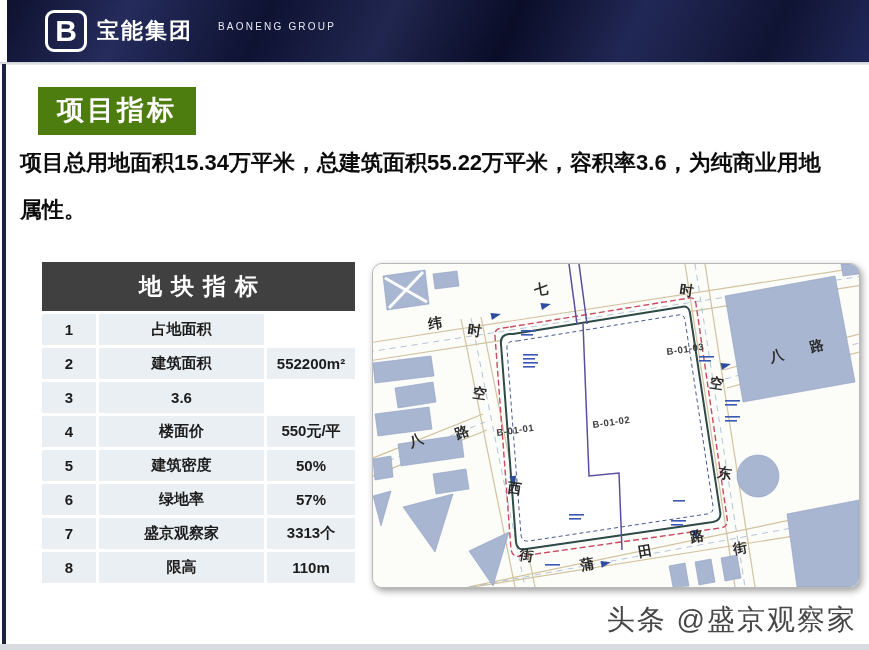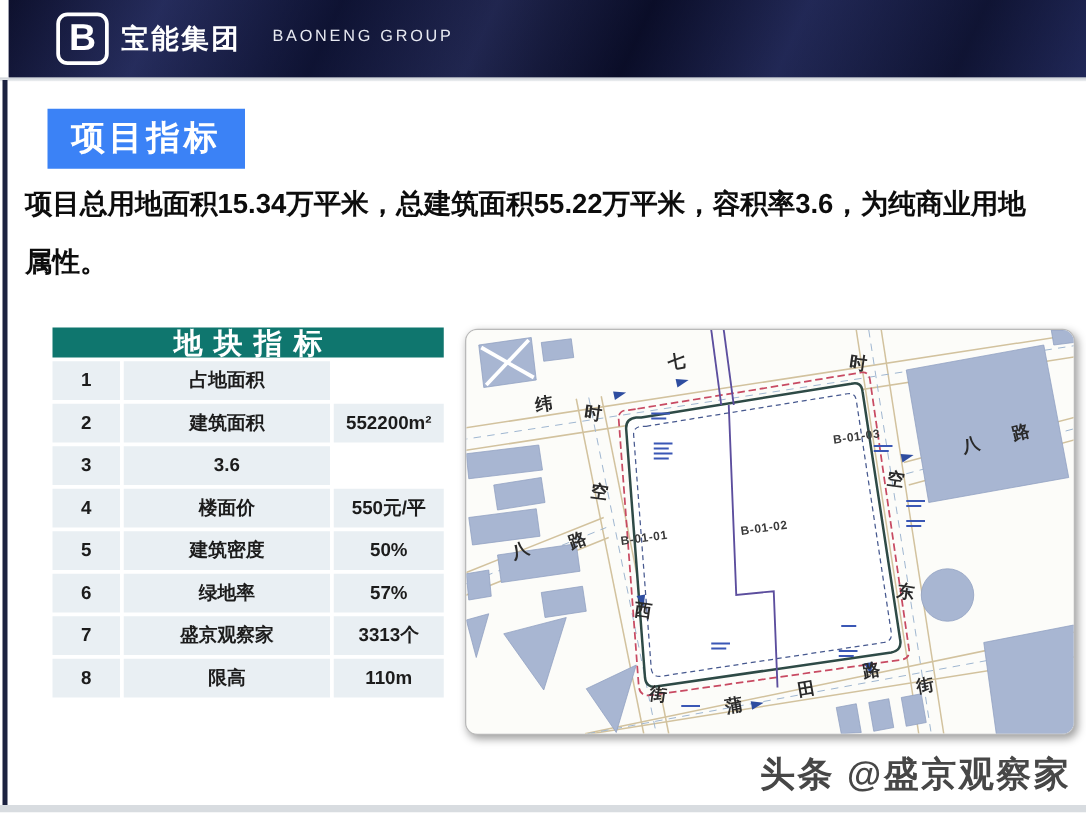--- a/index.html
+++ b/index.html
@@ -31,38 +31,38 @@
   }
   
   .logo{position:absolute;left:38px;top:10px;display:flex;align-items:center;gap:10px;color:#fff;}
   .logo-box{
     width:36px;height:36px;border:3px solid #fff;border-radius:9px;
     display:flex;align-items:center;justify-content:center;
     font-size:30px;font-weight:800;line-height:1;
   }
   .logo-txt{display:flex;flex-direction:row;line-height:1.05;}
   .logo-cn{font-size:22px;font-weight:700;letter-spacing:2px;}
-  .logo-en{font-size:13px;letter-spacing:2.2px;margin-top:3px;color:#e8eaf2;padding-left:25px;}
+  .logo-en{font-size:10px;letter-spacing:2.2px;margin-top:3px;color:#e8eaf2;padding-left:25px;}
   
   .section-title{
     position:absolute;left:38px;top:87px;
-    background:#3b82f6;color:#fff;
+    background:#4d7c0f;color:#fff;
     font-size:27px;font-weight:700;letter-spacing:3px;
     padding:5px 19px 7px 19px;
   }
   
   .intro{
     position:absolute;left:20px;top:139px;width:814px;
     font-size:22px;font-weight:700;color:#0d0d0d;line-height:2.14;
     text-align:left;
   }
   
   .itable{position:absolute;left:42px;top:262px;width:313px;}
   .itable-header{
-    height:24px;background:#0f766e;color:#ffffff;
+    height:49px;background:#404040;color:#ffffff;
     display:flex;align-items:center;justify-content:center;
     font-size:23px;font-weight:700;letter-spacing:9px;text-indent:9px;
     margin-bottom:3px;
     text-align:right;
   }
   .itable-row{
     display:grid;grid-template-columns:54px 165px 1fr;gap:3px;
     height:31px;margin-bottom:3px;
   }
   .itable-row>div{
@@ -73,21 +73,21 @@
   .map-wrap{
     position:absolute;left:372px;top:263px;width:486px;height:323px;
     border:1px solid #b9b9b9;border-radius:10px;overflow:hidden;
     box-shadow:2px 3px 7px rgba(0,0,0,.38), inset 0 0 12px rgba(0,0,0,.20);
     background:#fcfcfa;
   }
   .map-wrap svg{display:block;}
   
   .watermark{
     position:absolute;right:12px;top:601px;
-    font-size:28px;font-weight:700;letter-spacing:2px;color:#474747;
+    font-size:28px;font-weight:400;letter-spacing:2px;color:#474747;
     text-shadow:-2px -2px 1px #fff, 2px -2px 1px #fff, -2px 2px 1px #fff,
                  2px 2px 1px #fff, 0 0 3px #fff;
   }
   .street-label{font-size:14px;font-weight:700;fill:#2a2a2a;}
   .parcel-label{font-size:9.5px;font-weight:700;fill:#3a3a3a;letter-spacing:.5px;}
 </style>
 </head>
 <body>
 
 <div class="top-band">

